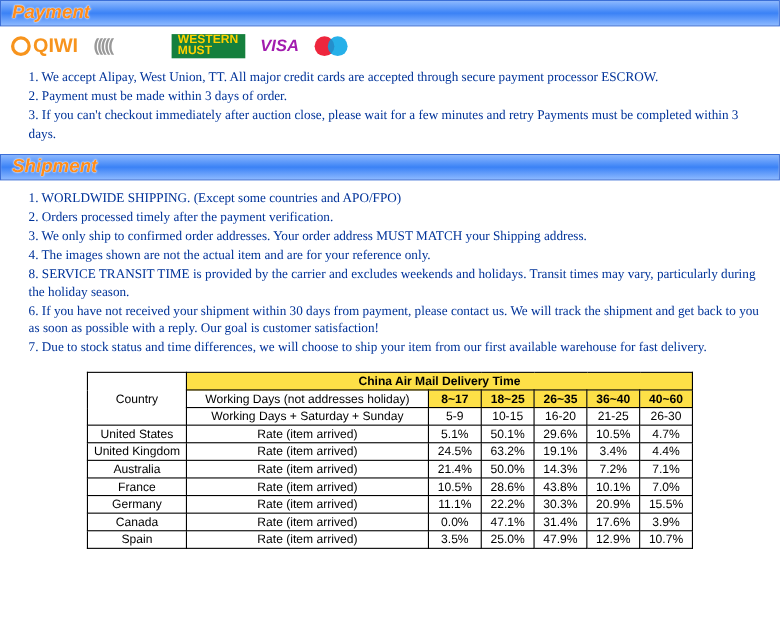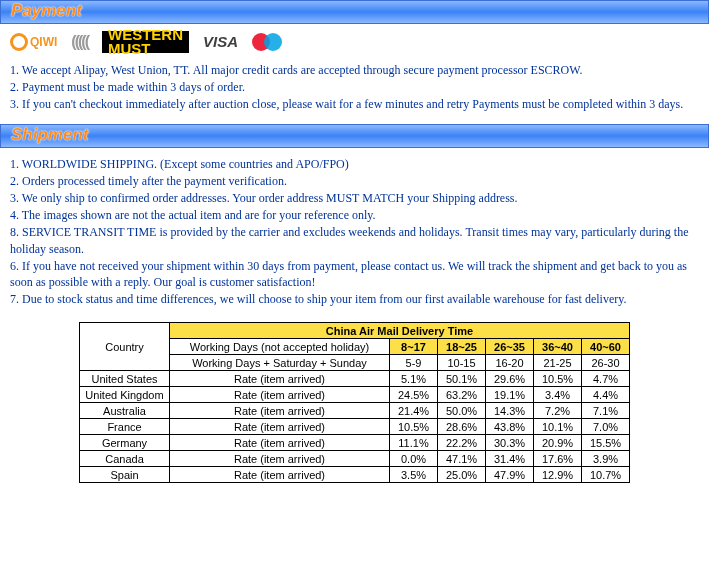--- a/index.html
+++ b/index.html
@@ -34,50 +34,50 @@
     display: flex;
     align-items: center;
     gap: 14px;
   }
   .logo {
     height: 22px;
     display: inline-flex;
     align-items: center;
     font-family: Arial, sans-serif;
     font-weight: bold;
-    font-size: 12px;
+    font-size: 18px;
   }
   .qiwi { color: #f7941d; }
   .qiwi-o {
     width: 18px; height: 18px; border: 3px solid #f7941d; border-radius: 50%;
     display: inline-block; margin-right: 2px;
   }
   .mb {
     color: #999; font-size: 16px; letter-spacing: -2px;
   }
   .wu {
-    background: #000000; color: #ffd100; font-size: 15px;
-    padding: 3px 6px; line-height: 0.9;
+    background: #15803d; color: #ffd100; font-size: 11px;
+    padding: 3px 6px; line-height: 0.9; margin-left: 40px;
   }
   .visa {
     font-family: Arial, sans-serif; font-style: italic; font-weight: 900;
-    color: #404040; font-size: 15px; letter-spacing: 0;
+    color: #a21caf; font-size: 15px; letter-spacing: 0;
   }
   .mc {
     position: relative; width: 30px; height: 18px;
   }
   .mc::before, .mc::after {
     content: ""; position: absolute; width: 18px; height: 18px; border-radius: 50%;
     top: 0;
   }
   .mc::before { background: #eb001b; left: 0; opacity: 0.85; }
   .mc::after  { background: #00a2e5; right: 0; opacity: 0.85; }
 
   .content {
-    padding: 8px 10px 10px 10px;
+    padding: 8px 10px 10px 26px;
   }
   .content p {
     margin: 0 0 1px 0;
     color: #003399;
     font-size: 12px;
     line-height: 1.35;
   }
 
   table.delivery {
     border-collapse: collapse;
@@ -142,21 +142,21 @@
   <p>7. Due to stock status and time differences, we will choose to ship your item from our first available warehouse for fast delivery.</p>
 </div>
 
 <table class="delivery">
   <tbody>
       <tr>
     <td rowspan="3" class="col-country">Country</td>
     <th colspan="6">China Air Mail Delivery Time</th>
   </tr>
   <tr>
-    <td class="col-label">Working Days (not accepted holiday)</td>
+    <td class="col-label">Working Days (not addresses holiday)</td>
     <th class="col-range">8~17</th>
     <th class="col-range">18~25</th>
     <th class="col-range">26~35</th>
     <th class="col-range">36~40</th>
     <th class="col-range">40~60</th>
   </tr>
   <tr>
     <td class="col-label">Working Days + Saturday + Sunday</td>
     <td>5-9</td>
     <td>10-15</td>

